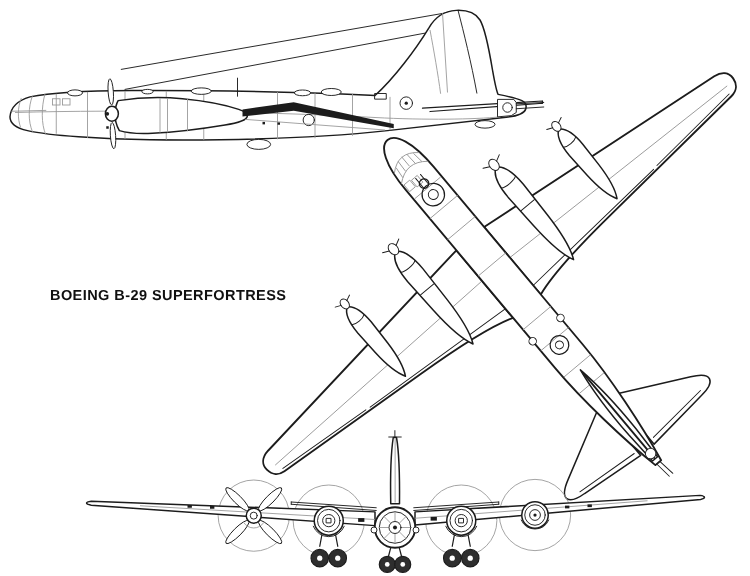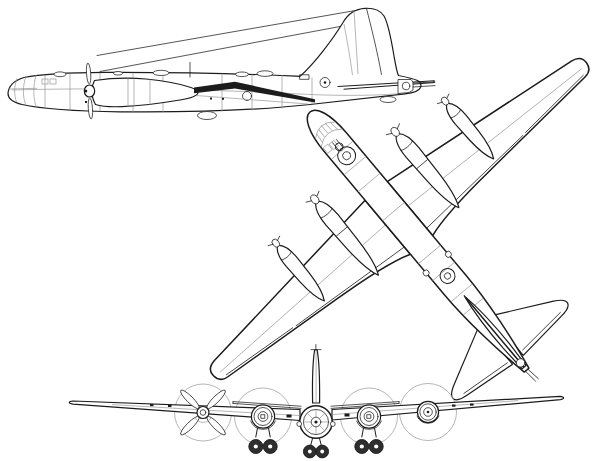--- a/index.html
+++ b/index.html
@@ -217,14 +217,15 @@
     <g>
       <path class="ink" d="M 312.5 438.5 L 310.8 445 M 319.5 438.5 L 321.2 445"></path>
       <circle class="wheel" cx="309.8" cy="451.5" r="6.4"></circle>
       <circle class="wheel" cx="322.2" cy="451.5" r="6.4"></circle>
       <circle cx="309.8" cy="451.5" r="1.9" fill="#fff"></circle>
       <circle cx="322.2" cy="451.5" r="1.9" fill="#fff"></circle>
     </g>
   </g>
 </svg>
 
+<div class="title">BOEING B-29 SUPERFORTRESS</div>
 
 </div>
 
 </body></html>

